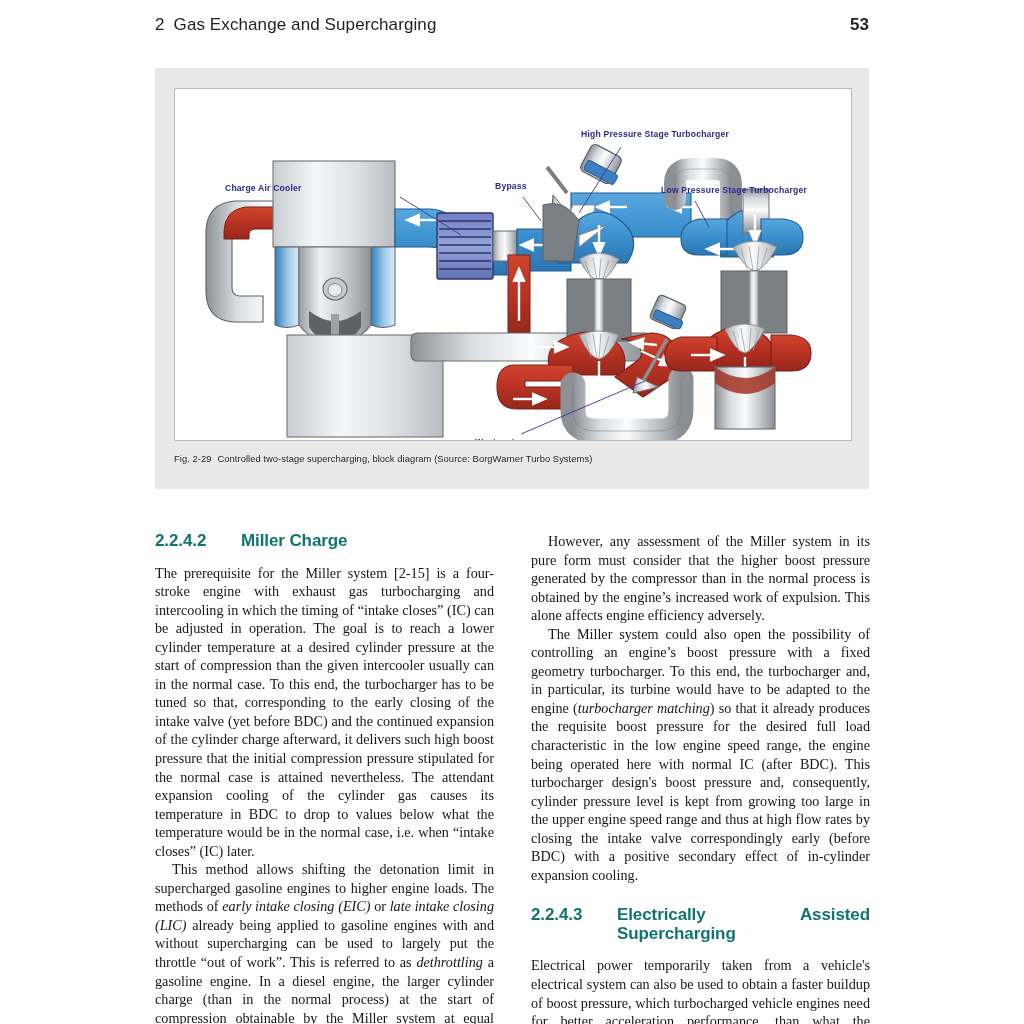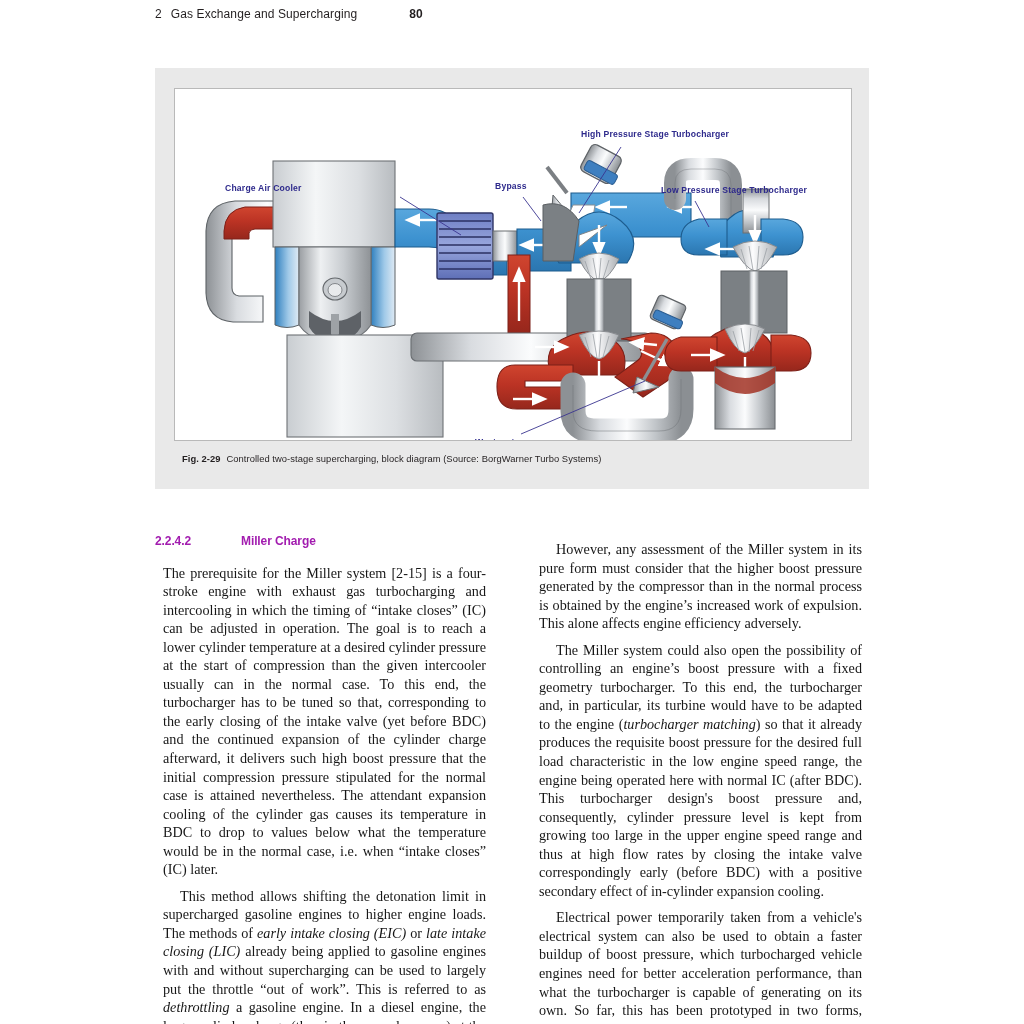--- a/index.html
+++ b/index.html
@@ -10,27 +10,27 @@
     width: 1024px; height: 1024px;
     position: relative;
     overflow: hidden;
     font-family: "Liberation Serif", serif;
     color: #1a1a1a;
   }
 
   
   .running-head {
     position: absolute;
-    top: 4px; left: 155px; right: 155px;
+    top: 15px; left: 155px; right: 155px;
     height: 20px;
     font-family: "Liberation Sans", sans-serif;
-    font-size: 12px;
+    font-size: 17px;
     color: #231f20;
     display: flex;
-    justify-content: flex-start;
+    justify-content: space-between;
     align-items: center;
   }
   .running-head .rh-title { margin-right: 52px; letter-spacing: .1px; }
   .running-head .rh-chapnum { margin-right: 9px; }
   .running-head .rh-page { font-weight: 700; }
 
   
   .figure-panel {
     position: absolute;
     left: 155px; top: 68px;
@@ -47,21 +47,21 @@
   }
   .figure-caption {
     position: absolute;
     left: 19px; top: 385px;
     width: 680px;
     font-family: "Liberation Sans", sans-serif;
     font-size: 9.4px;
     color: #231f20;
     letter-spacing: .05px;
   }
-  .figure-caption .cap-num { font-weight: 700; margin-right: 6px; margin-left: 8px; }
+  .figure-caption .cap-num { font-weight: 400; margin-right: 6px; }
 
   
   .diagram-svg { display:block; width: 676px; height: 351px; }
 
   .diag-label {
     font-family: "Liberation Sans", sans-serif;
     font-weight: 700;
     font-size: 8.6px;
     fill: #2e2a8c;
     letter-spacing: .2px;
@@ -77,40 +77,40 @@
     line-height: 18.55px;
     text-align: justify;
     color: #171717;
   }
   .col-left  { left: 155px; }
   .col-right { left: 531px; }
 
   .sec-head {
     font-family: "Liberation Sans", sans-serif;
     font-weight: 700;
-    font-size: 12px;
-    color: #a21caf;
+    font-size: 17px;
+    color: #0f766e;
     display: flex;
     margin: 0 0 13px 0;
     letter-spacing: -.1px;
   }
   .sec-head .sh-num { width: 86px; flex: none; }
   .sec-head.spaced-above { margin-top: 22px; }
 
-  p.para { margin: 8px; text-indent: 0; hyphens: manual; }
+  p.para { margin: 0; text-indent: 0; hyphens: manual; }
   p.para + p.para { text-indent: 17px; }
   p.para.indent { text-indent: 17px; }
   em { }
 </style>
 </head>
 <body>
 
 <div class="running-head">
   <span class="rh-title"><span class="rh-chapnum">2</span><span>Gas Exchange and Supercharging</span></span>
-  <span class="rh-page">80</span>
+  <span class="rh-page">53</span>
 </div>
 
 <div class="figure-panel">
 
   <div class="figure-box">
     <svg class="diagram-svg" viewBox="0 0 676 351">
       <defs>
         <linearGradient id="metalV" x1="0" y1="0" x2="0" y2="1">
           <stop offset="0%" stop-color="#8d9195"></stop>
           <stop offset="22%" stop-color="#d7dade"></stop>
@@ -347,15 +347,19 @@
   <p class="para">The prerequisite for the Miller system [2-15] is a four-stroke engine with exhaust gas turbocharging and intercooling in which the timing of “intake closes” (IC) can be adjusted in operation. The goal is to reach a lower cylinder temperature at a desired cylinder pressure at the start of compression than the given intercooler usually can in the normal case. To this end, the turbocharger has to be tuned so that, corresponding to the early closing of the intake valve (yet before BDC) and the continued expansion of the cylinder charge afterward, it delivers such high boost pressure that the initial compression pressure stipulated for the normal case is attained nevertheless. The attendant expansion cooling of the cylinder gas causes its temperature in BDC to drop to values below what the temperature would be in the normal case, i.e. when “intake closes” (IC) later.</p>
 
   <p class="para indent"><span>This method allows shifting the detonation limit in supercharged gasoline engines to higher engine loads. The methods of </span><em>early intake closing (EIC)</em><span> or </span><em>late intake closing (LIC)</em><span> already being applied to gasoline engines with and without supercharging can be used to largely put the throttle “out of work”. This is referred to as </span><em>dethrottling</em><span> a gasoline engine. In a diesel engine, the larger cylinder charge (than in the normal process) at the start of compression obtainable by the Miller system at equal cylinder pressure can either enhance performance or result in operation with a larger air/fuel ratio. Since the cylinder pressure level is lower, it can also be used to cut NO</span></p>
 </div>
 
 <div class="col col-right">
   <p class="para indent">However, any assessment of the Miller system in its pure form must consider that the higher boost pressure generated by the compressor than in the normal process is obtained by the engine’s increased work of expulsion. This alone affects engine efficiency adversely.</p>
 
   <p class="para indent"><span>The Miller system could also open the possibility of controlling an engine’s boost pressure with a fixed geometry turbocharger. To this end, the turbocharger and, in particular, its turbine would have to be adapted to the engine (</span><em>turbocharger matching</em><span>) so that it already produces the requisite boost pressure for the desired full load characteristic in the low engine speed range, the engine being operated here with normal IC (after BDC). This turbocharger design's boost pressure and, consequently, cylinder pressure level is kept from growing too large in the upper engine speed range and thus at high flow rates by closing the intake valve correspondingly early (before BDC) with a positive secondary effect of in-cylinder expansion cooling.</span></p>
 
+  <div class="sec-head spaced-above">
+    <span class="sh-num">2.2.4.3</span>
+    <span>Electrically Assisted Supercharging</span>
+  </div>
 
   <p class="para">Electrical power temporarily taken from a vehicle's electrical system can also be used to obtain a faster buildup of boost pressure, which turbocharged vehicle engines need for better acceleration performance, than what the turbocharger is capable of generating on its own. So far, this has been prototyped in two forms, namely the eBooster and the electrically assisted turbocharger (EAT).</p>
 </div>
 
 </body></html>

